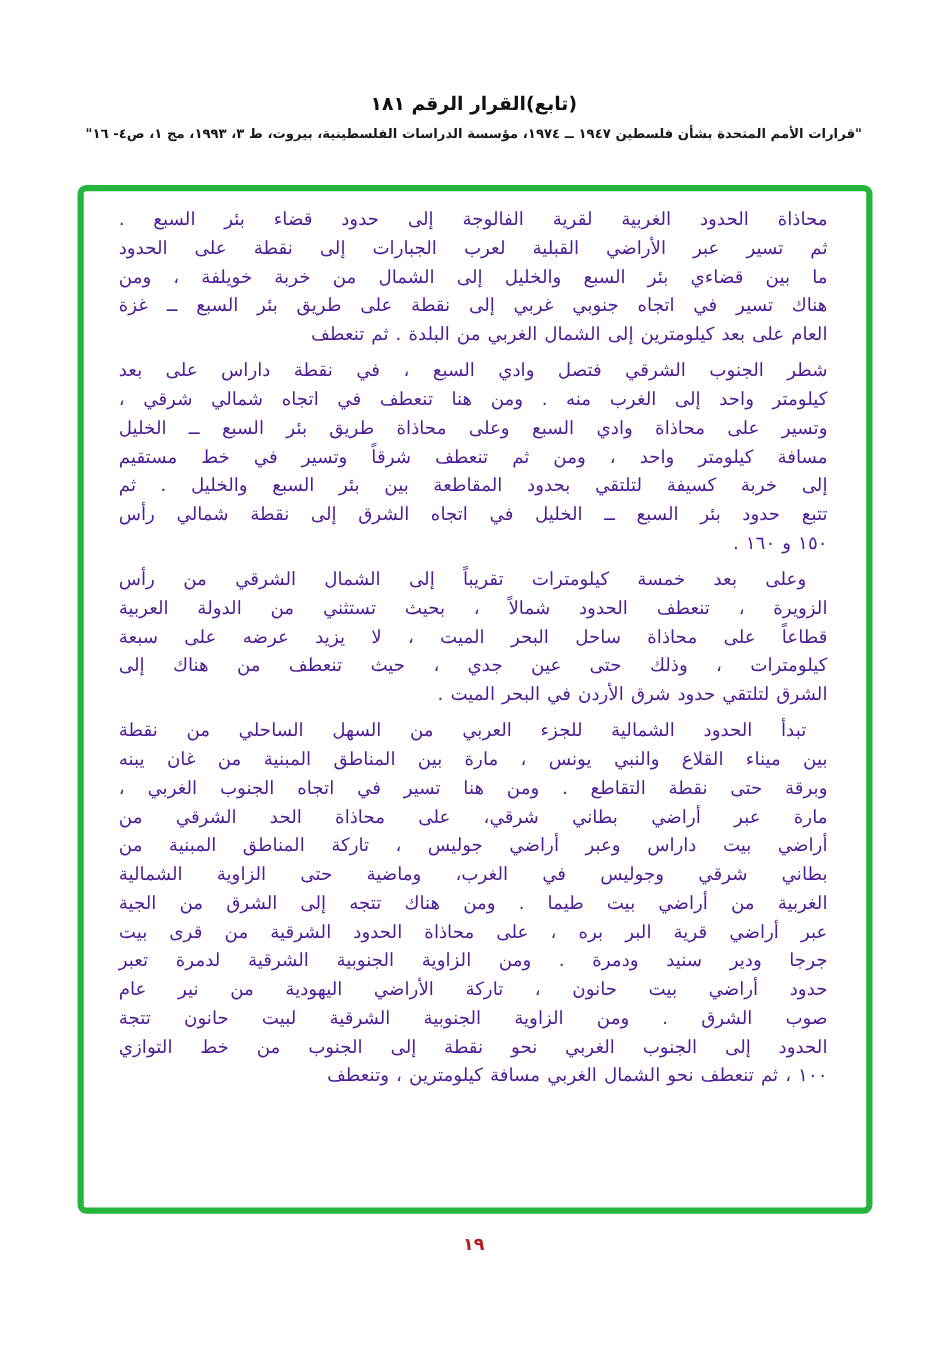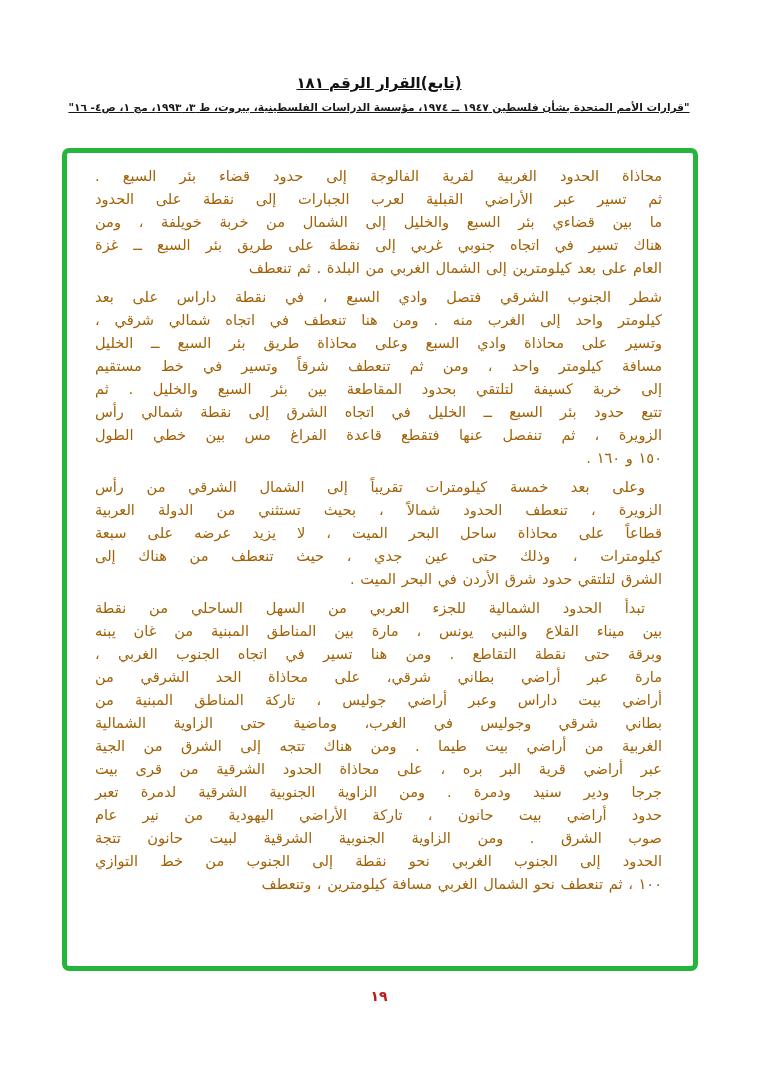--- a/index.html
+++ b/index.html
@@ -12,21 +12,20 @@
   .page {
     position: relative;
     width: 758px; height: 1078px;
     direction: rtl;
     color: #161616;
   }
   .header {
     position: absolute;
     top: 74px; left: 0; right: 0;
     text-align: center;
-    text-decoration: underline;
   }
   .doc-title {
     font-size: 15px;
     font-weight: bold;
     letter-spacing: 0.2px;
     color: #111;
   }
   .doc-citation {
     margin-top: 9px;
     font-size: 10.6px;
@@ -42,21 +41,21 @@
     border-radius: 7px;
     background: transparent;
   }
   .doc-text {
     position: absolute;
     top: 164px;
     right: 96px;
     width: 567px;
     font-size: 14.6px;
     line-height: 23px;
-    color: #a16207;
+    color: #4c1d95;
   }
   .para { margin: 0; }
   .para + .para { margin-top: 6px; }
   .para.indent .line:first-child { padding-right: 17px; }
   .line {
     direction: rtl;
     text-align: justify;
     text-align-last: justify;
     word-spacing: 1px;
   }
@@ -93,21 +92,20 @@
         <div class="line">هناك تسير في اتجاه جنوبي غربي إلى نقطة على طريق بئر السبع ــ غزة</div>
         <div class="line last">العام على بعد كيلومترين إلى الشمال الغربي من البلدة . ثم تنعطف</div>
       </div>
       <div class="para">
         <div class="line">شطر الجنوب الشرقي فتصل وادي السبع ، في نقطة داراس على بعد</div>
         <div class="line">كيلومتر واحد إلى الغرب منه . ومن هنا تنعطف في اتجاه شمالي شرقي ،</div>
         <div class="line">وتسير على محاذاة وادي السبع وعلى محاذاة طريق بئر السبع ــ الخليل</div>
         <div class="line">مسافة كيلومتر واحد ، ومن ثم تنعطف شرقاً وتسير في خط مستقيم</div>
         <div class="line">إلى خربة كسيفة لتلتقي بحدود المقاطعة بين بئر السبع والخليل . ثم</div>
         <div class="line">تتبع حدود بئر السبع ــ الخليل في اتجاه الشرق إلى نقطة شمالي رأس</div>
-        <div class="line">الزويرة ، ثم تنفصل عنها فتقطع قاعدة الفراغ مس بين خطي الطول</div>
         <div class="line last">١٥٠ و ١٦٠ .</div>
       </div>
       <div class="para indent">
         <div class="line">وعلى بعد خمسة كيلومترات تقريباً إلى الشمال الشرقي من رأس</div>
         <div class="line">الزويرة ، تنعطف الحدود شمالاً ، بحيث تستثني من الدولة العربية</div>
         <div class="line">قطاعاً على محاذاة ساحل البحر الميت ، لا يزيد عرضه على سبعة</div>
         <div class="line">كيلومترات ، وذلك حتى عين جدي ، حيث تنعطف من هناك إلى</div>
         <div class="line last">الشرق لتلتقي حدود شرق الأردن في البحر الميت .</div>
       </div>
       <div class="para indent">

